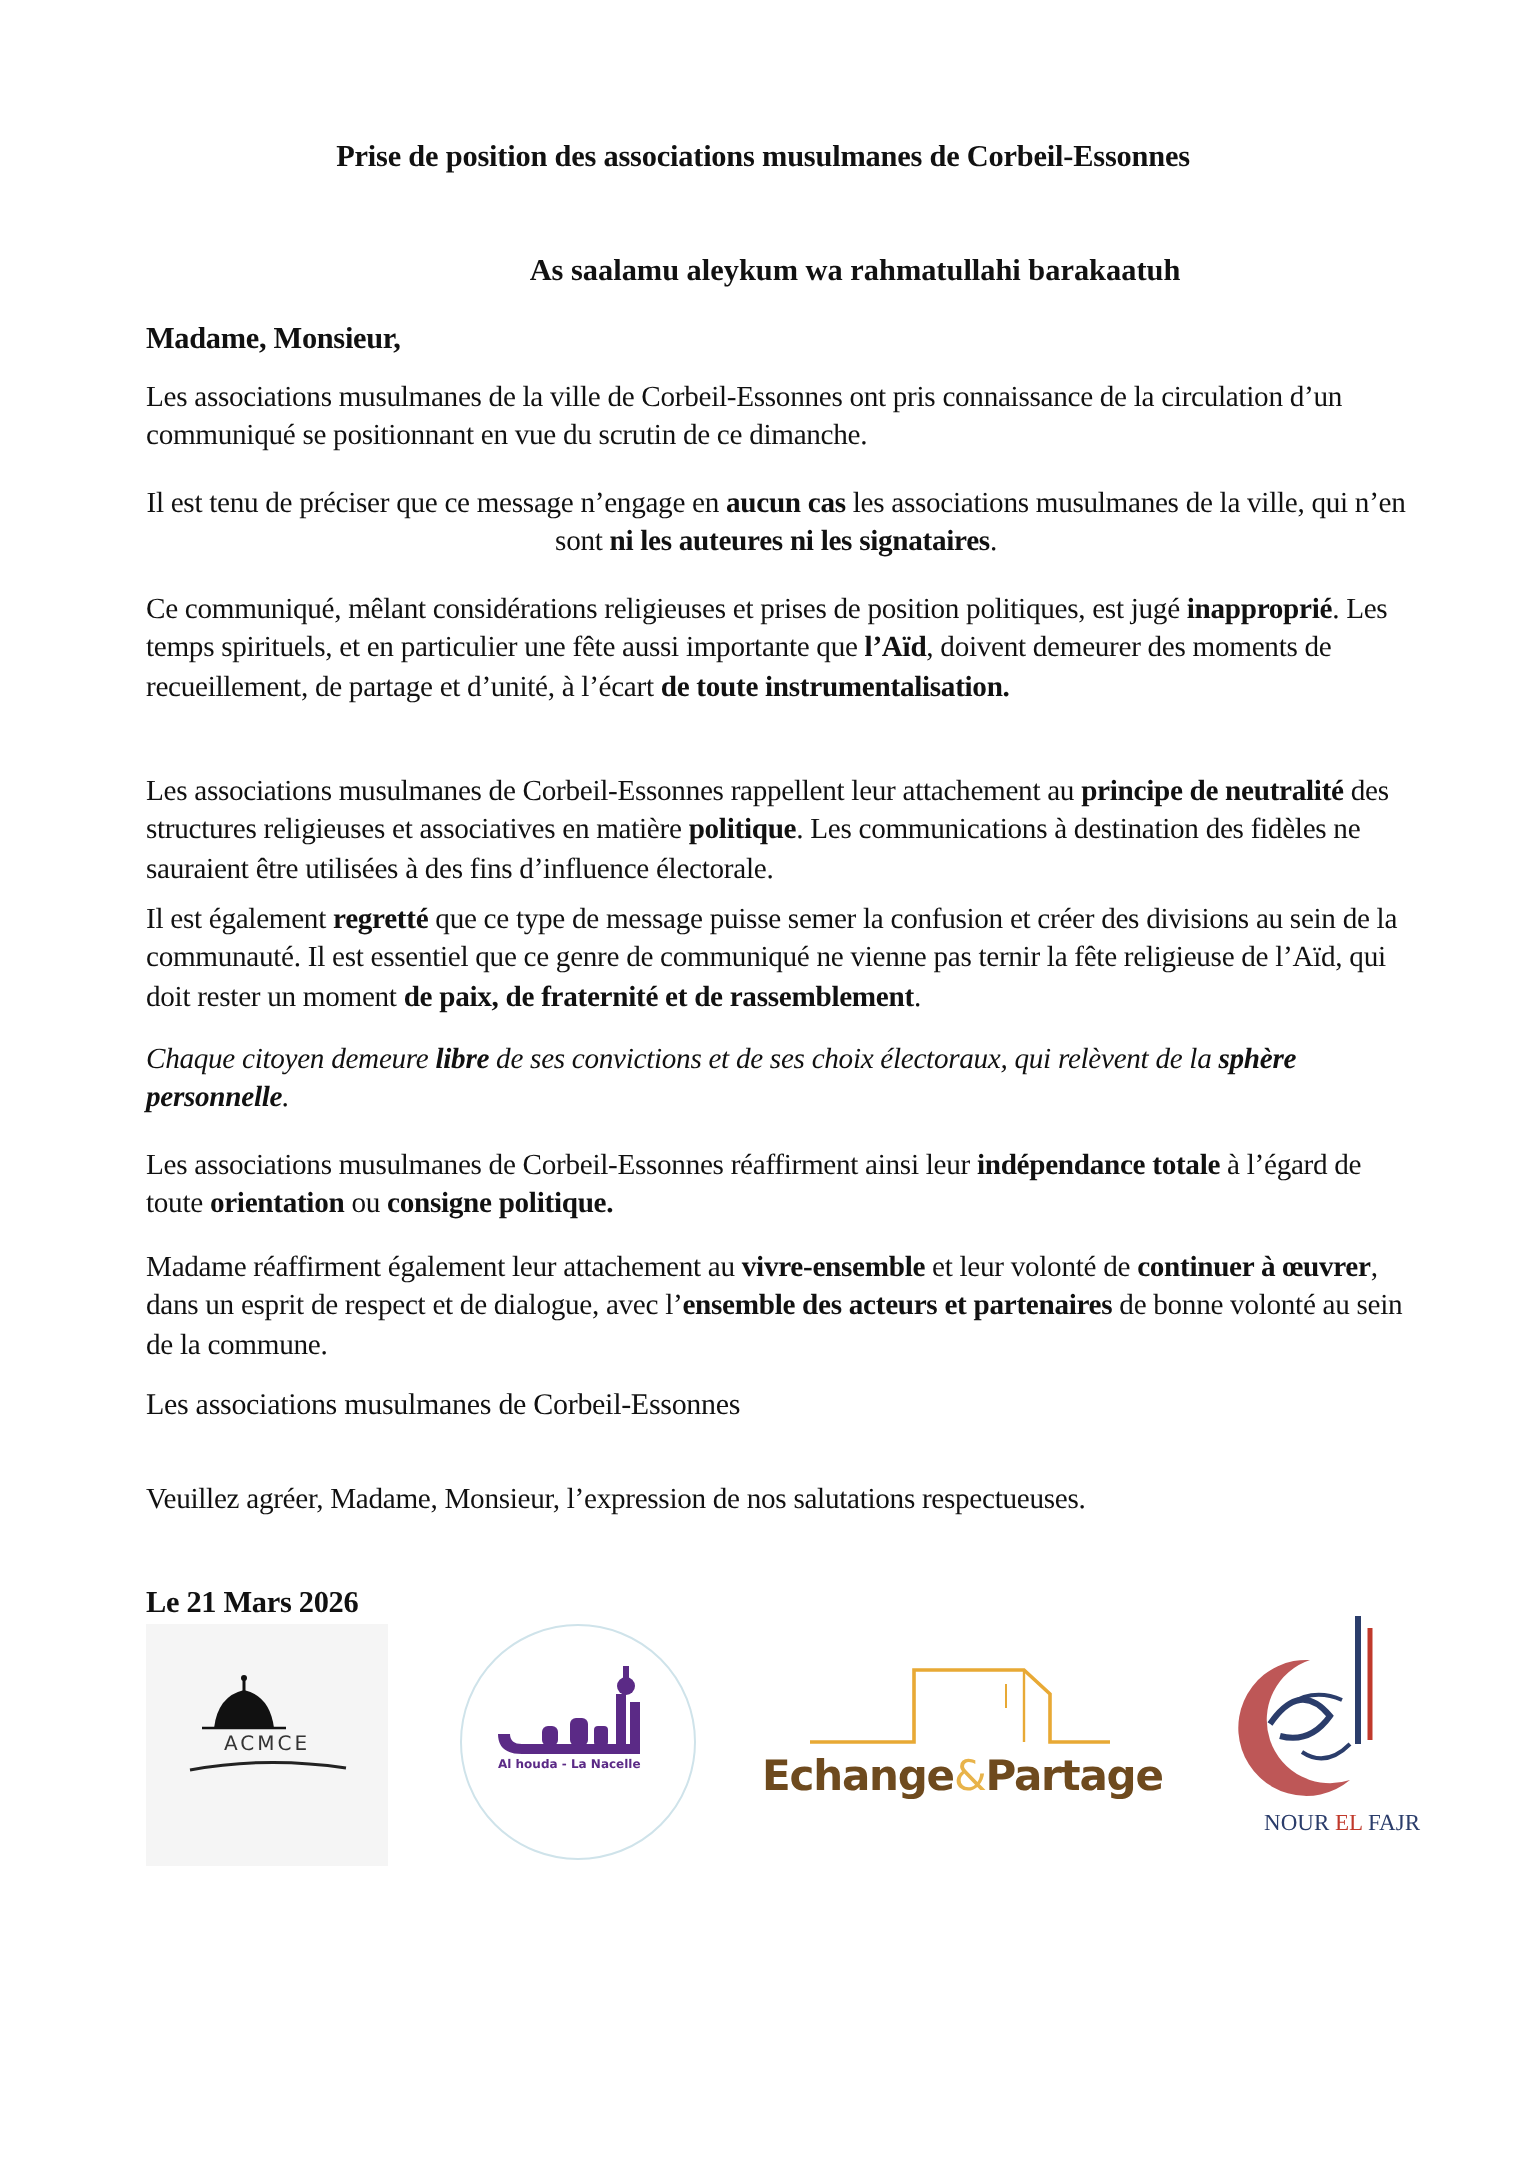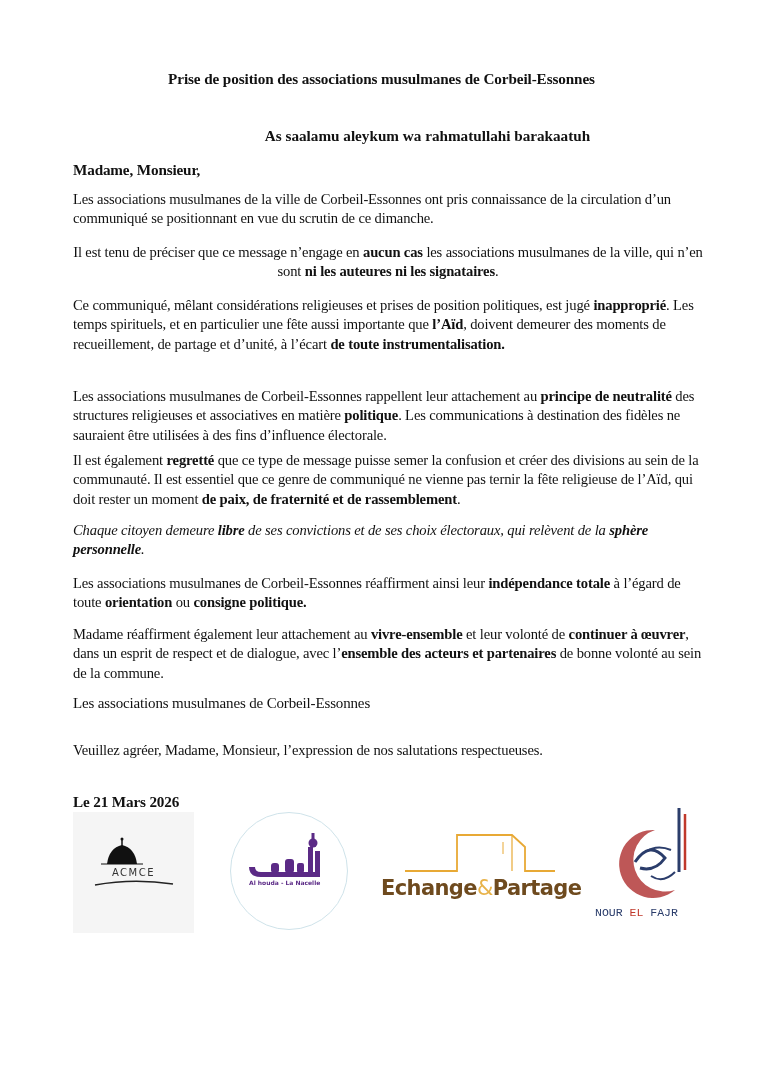--- a/index.html
+++ b/index.html
@@ -39,22 +39,22 @@
       border: 1.5px solid #cfe3ea; background: #fff; box-sizing: border-box; }
     #logo-echange { left: 365px; top: 30px; width: 215px; height: 80px; }
     #logo-nour { left: 595px; top: 0px; width: 115px; height: 130px; }
     .acmce-text { position: absolute; left: 0; width: 121px; top: 55px; text-align: center;
       font-family: "DejaVu Sans", sans-serif; font-size: 10px; letter-spacing: 1.5px; color: #333; }
     .alhouda-sub { position: absolute; left: 18px; top: 66px; font-family: "DejaVu Sans", sans-serif;
       font-size: 6px; font-weight: bold; color: #5b2a86; white-space: nowrap; }
     .echange-text { position: absolute; left: 0; top: 46px; font-family: "DejaVu Sans", sans-serif;
       font-weight: bold; font-size: 21px; letter-spacing: -0.6px; white-space: nowrap; color: #6e4a1e; margin-left: 16px; }
     .echange-text .amp { color: #e8b34a; font-weight: normal; }
-    .nour-text { position: absolute; left: 0; width: 115px; top: 106px; text-align: left;
-      font-family: Liberation Mono, monospace; font-size: 11.5px; color: #2b3d6b; white-space: nowrap; }
+    .nour-text { position: absolute; left: 0; width: 115px; top: 106px; text-align: right;
+      font-family: Liberation Serif, serif; font-size: 11.5px; color: #2b3d6b; white-space: nowrap; }
     .nour-text .el { color: #c0392b; }
   </style>
 </head>
 <body>
 
 <div class="page">
   <div class="header">
     <div class="subtitle">Prise de position des associations musulmanes de Corbeil-Essonnes</div>
   </div>
   <div class="greeting-line">As saalamu aleykum wa rahmatullahi barakaatuh</div>

